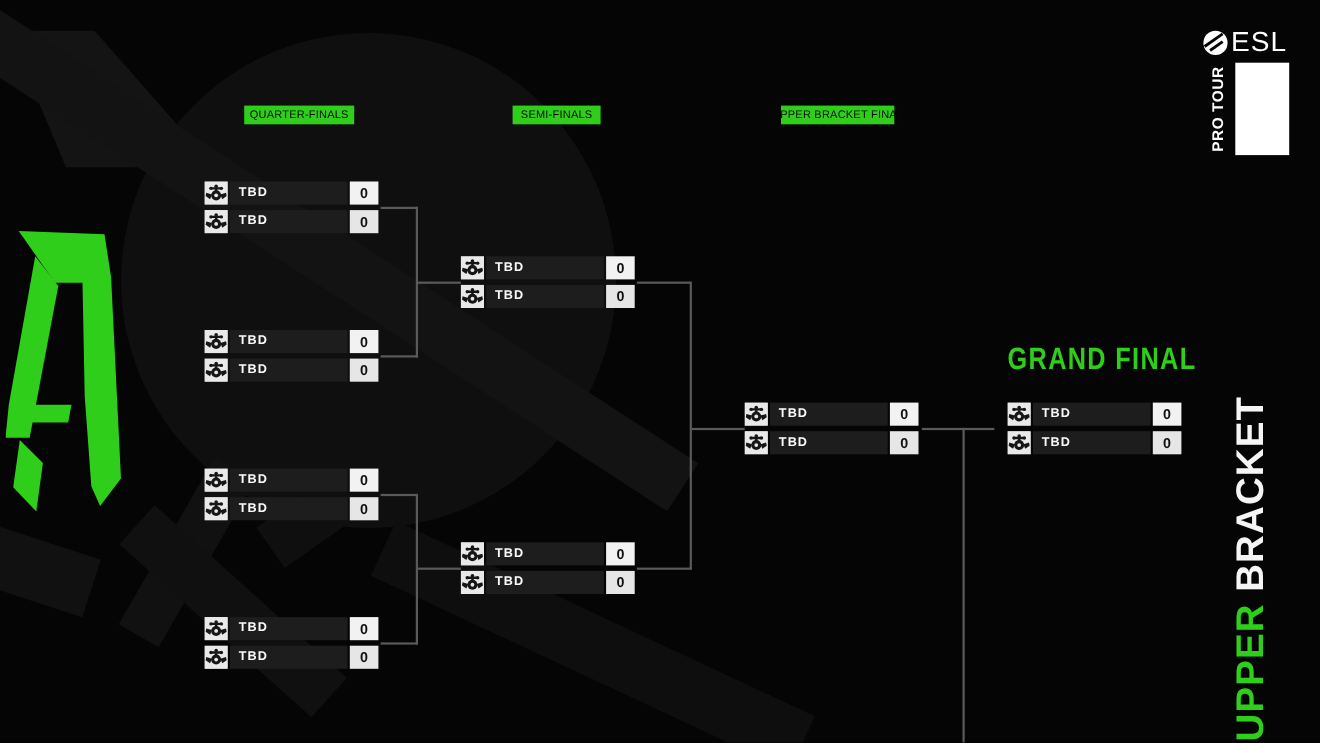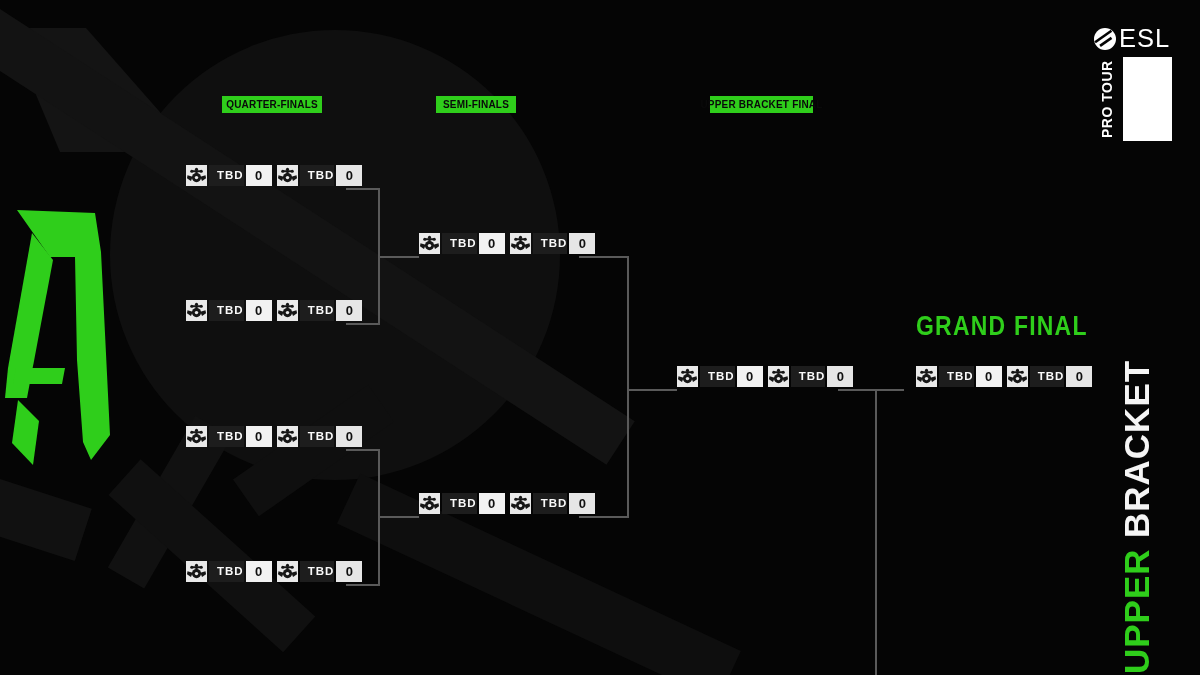--- a/index.html
+++ b/index.html
@@ -21,27 +21,27 @@
 
   
   .bg-pattern{left:0;top:0;width:1200px;height:675px;pointer-events:none;}
 
   
   .a-logo{left:5px;top:210px;width:110px;height:255px;}
 
   
   .round-label{
     background:var(--green);color:#0a0a0a;
-    font-weight:bold;font-size:10px;letter-spacing:.2px;
+    font-weight:normal;font-size:10px;letter-spacing:.2px;
     height:17px;display:flex;align-items:center;justify-content:center;
     white-space:nowrap;
   }
 
   
-  .match{width:158px;display:flex;flex-direction:row;gap:5px;}
+  .match{width:158px;display:flex;flex-direction:column;gap:5px;}
   .trow{display:flex;gap:2px;height:21px;}
   .badge{flex:0 0 21px;width:21px;height:21px;background:#e9e9e9;}
   .tname{
     flex:1;background:var(--rowbar);color:#fafafa;
     font-size:11.5px;font-weight:bold;letter-spacing:1px;
     line-height:21px;padding-left:8px;overflow:hidden;
   }
   .score{
     flex:0 0 26px;background:var(--scorebox);color:#101010;
     font-size:13px;font-weight:bold;text-align:center;line-height:21px;
@@ -116,21 +116,21 @@
 <svg class="abs a-logo" viewBox="0 0 110 255">
   <g fill="#2fce1b">
     <polygon points="12,0 90,3 96,42 105,225 86,250 78,232 72,150 70,47 45,47"></polygon>
     <polygon points="27,23 48,50 22,188 0,188 3,158"></polygon>
     <polygon points="11,158 60,158 57,174 8,174"></polygon>
     <polygon points="13,190 34,211 28,255 7,233"></polygon>
   </g>
 </svg>
 
 <div class="abs round-label" style="left:222px;top:96px;width:100px">QUARTER-FINALS</div>
-<div class="abs round-label" style="left:436px;top:96px;width:80px">SEMI-FINALS</div>
+<div class="abs round-label" style="left:466px;top:96px;width:80px">SEMI-FINALS</div>
 <div class="abs round-label" style="left:710px;top:96px;width:103px">UPPER BRACKET FINAL</div>
 
 <div class="abs gf-title">GRAND FINAL</div>
 
 <div class="abs match" style="left:186px;top:165px">
   <div class="trow top">
     <span class="badge">
         <svg width="21" height="21">
           <use href="#tbd-crest"></use>
         </svg>

